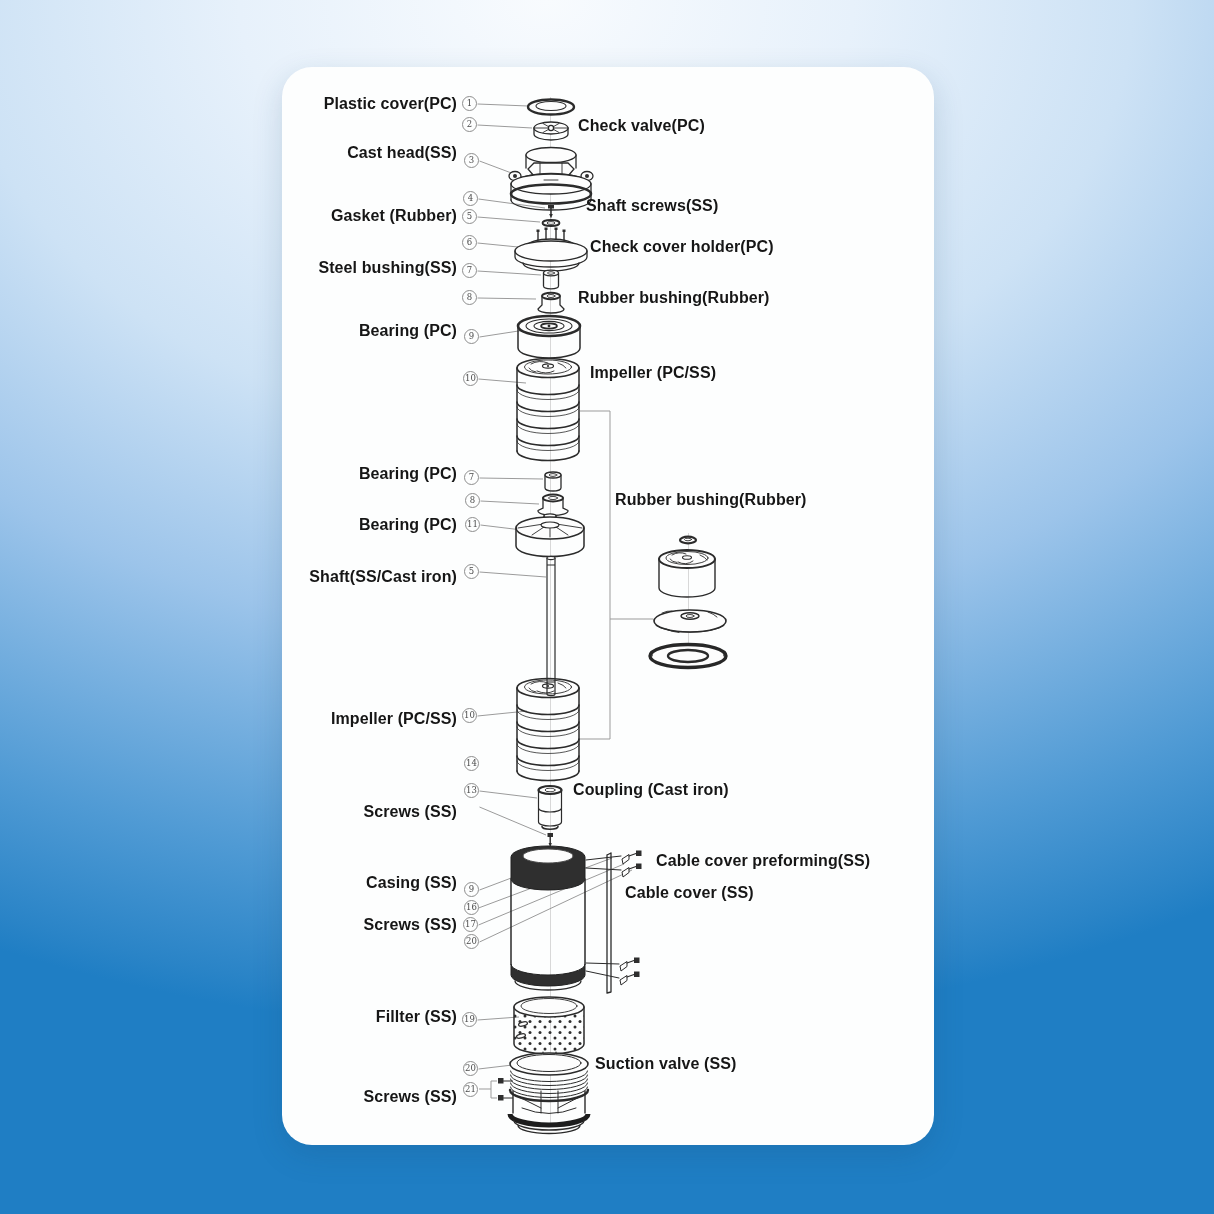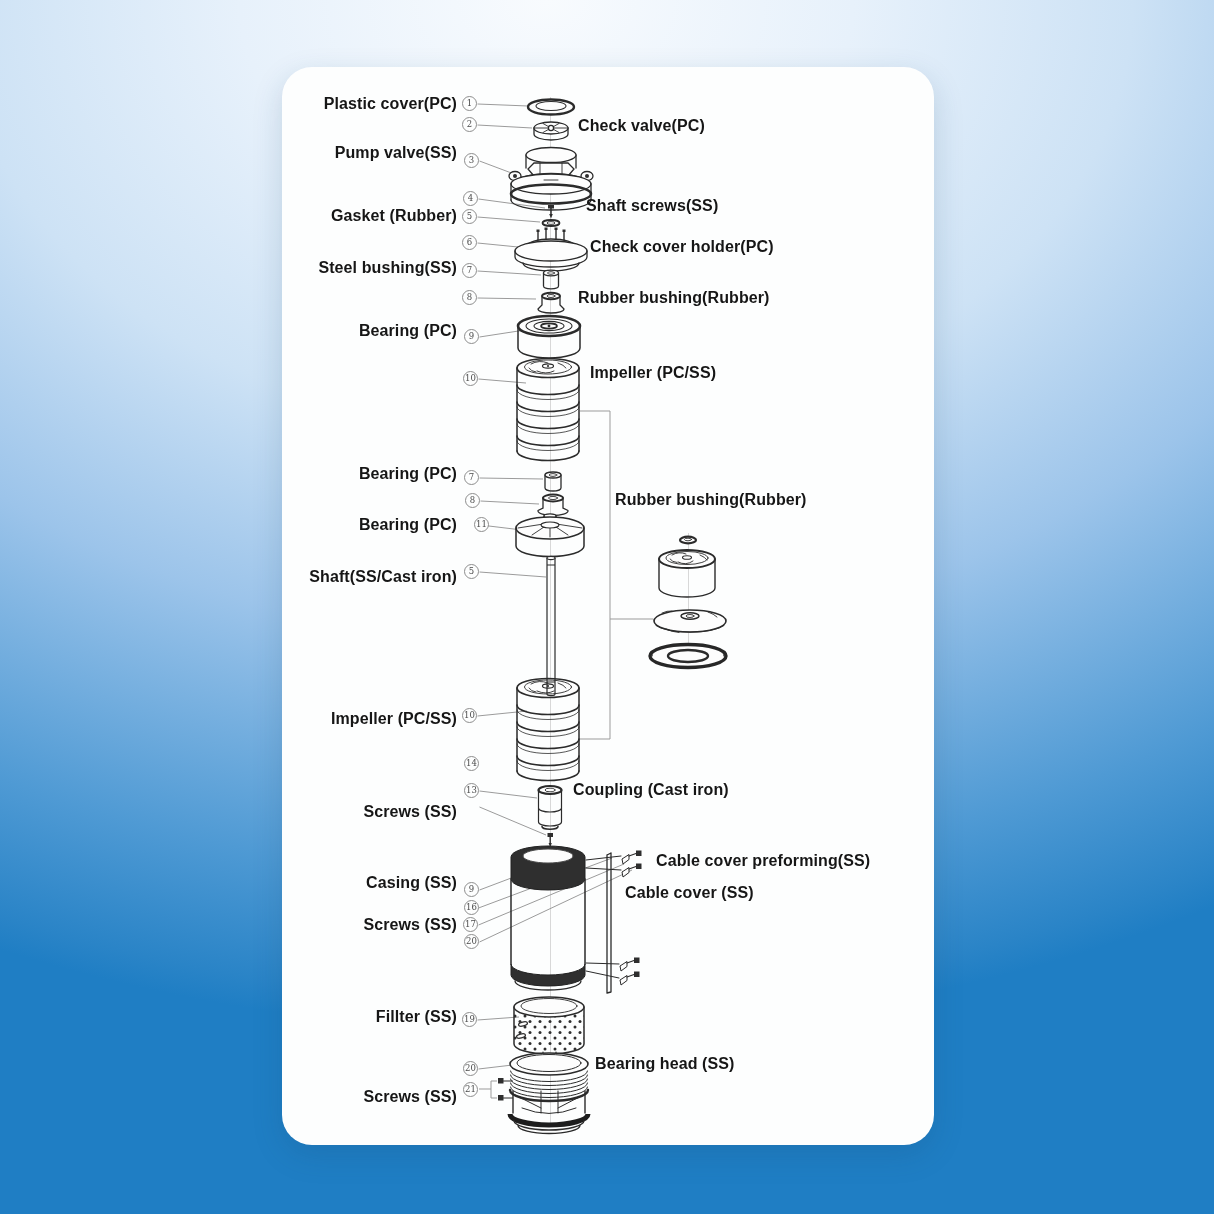--- a/index.html
+++ b/index.html
@@ -267,21 +267,21 @@
       <path d="M228,1047 A39 11 0 0 0 306,1047" fill="none" stroke="#1d1d1d" stroke-width="5"></path>
       <path class="ln" style="stroke-width:1.4" d="M232,1053.5 A35 9.5 0 0 0 302,1053.5 M236,1058.5 A31 8 0 0 0 298,1058.5"></path>
       <rect x="216" y="1011" width="5.5" height="5.5" class="dk"></rect>
         <path class="ln" style="stroke-width:1" d="M221.5,1014 h9"></path>
       <rect x="216" y="1028" width="5.5" height="5.5" class="dk"></rect>
         <path class="ln" style="stroke-width:1" d="M221.5,1031 h9"></path>
     </g>
   </svg>
 
   <div class="lbl l" style="top:27px">Plastic cover(PC)</div>
-  <div class="lbl l" style="top:76px">Pump valve(SS)</div>
+  <div class="lbl l" style="top:76px">Cast head(SS)</div>
   <div class="lbl l" style="top:139px">Gasket (Rubber)</div>
   <div class="lbl l" style="top:191px">Steel bushing(SS)</div>
   <div class="lbl l" style="top:254px">Bearing (PC)</div>
   <div class="lbl l" style="top:397px">Bearing (PC)</div>
   <div class="lbl l" style="top:448px">Bearing (PC)</div>
   <div class="lbl l" style="top:500px">Shaft(SS/Cast iron)</div>
   <div class="lbl l" style="top:642px">Impeller (PC/SS)</div>
   <div class="lbl l" style="top:735px">Screws (SS)</div>
   <div class="lbl l" style="top:806px">Casing (SS)</div>
   <div class="lbl l" style="top:848px">Screws (SS)</div>
@@ -290,35 +290,35 @@
 
   <div class="lbl" style="left:296px;top:49px">Check valve(PC)</div>
   <div class="lbl" style="left:304px;top:129px">Shaft screws(SS)</div>
   <div class="lbl" style="left:308px;top:170px">Check cover holder(PC)</div>
   <div class="lbl" style="left:296px;top:221px">Rubber bushing(Rubber)</div>
   <div class="lbl" style="left:308px;top:296px">Impeller (PC/SS)</div>
   <div class="lbl" style="left:333px;top:423px">Rubber bushing(Rubber)</div>
   <div class="lbl" style="left:291px;top:713px">Coupling (Cast iron)</div>
   <div class="lbl" style="left:374px;top:784px">Cable cover preforming(SS)</div>
   <div class="lbl" style="left:343px;top:816px">Cable cover (SS)</div>
-  <div class="lbl" style="left:313px;top:987px">Bearing head (SS)</div>
+  <div class="lbl" style="left:313px;top:987px">Suction valve (SS)</div>
 
   <span class="co" style="left:180px;top:29px">1</span>
   <span class="co" style="left:180px;top:50px">2</span>
   <span class="co" style="left:182px;top:86px">3</span>
   <span class="co" style="left:181px;top:124px">4</span>
   <span class="co" style="left:180px;top:142px">5</span>
   <span class="co" style="left:180px;top:168px">6</span>
   <span class="co" style="left:180px;top:196px">7</span>
   <span class="co" style="left:180px;top:223px">8</span>
   <span class="co" style="left:182px;top:262px">9</span>
   <span class="co" style="left:181px;top:304px">10</span>
   <span class="co" style="left:182px;top:403px">7</span>
   <span class="co" style="left:183px;top:426px">8</span>
-  <span class="co" style="left:192px;top:450px">11</span>
+  <span class="co" style="left:183px;top:450px">11</span>
   <span class="co" style="left:182px;top:497px">5</span>
   <span class="co" style="left:180px;top:641px">10</span>
   <span class="co" style="left:182px;top:716px">13</span>
   <span class="co" style="left:182px;top:689px">14</span>
   <span class="co" style="left:182px;top:815px">9</span>
   <span class="co" style="left:182px;top:833px">16</span>
   <span class="co" style="left:181px;top:850px">17</span>
   <span class="co" style="left:182px;top:867px">20</span>
   <span class="co" style="left:180px;top:945px">19</span>
   <span class="co" style="left:181px;top:994px">20</span>

